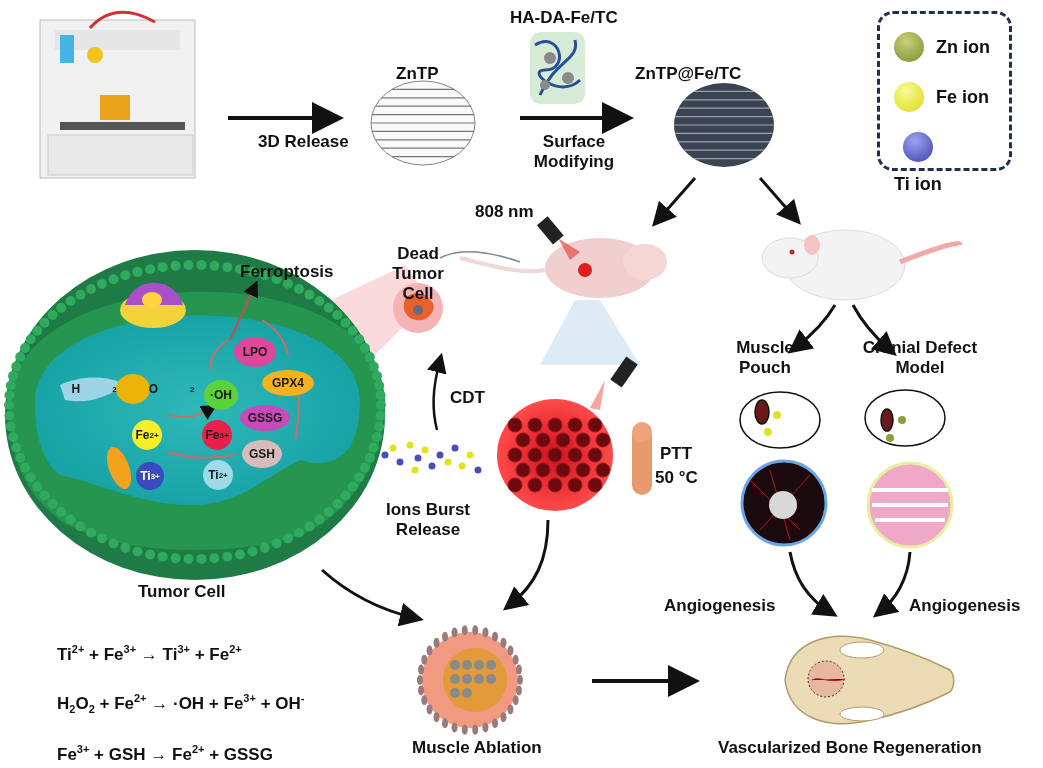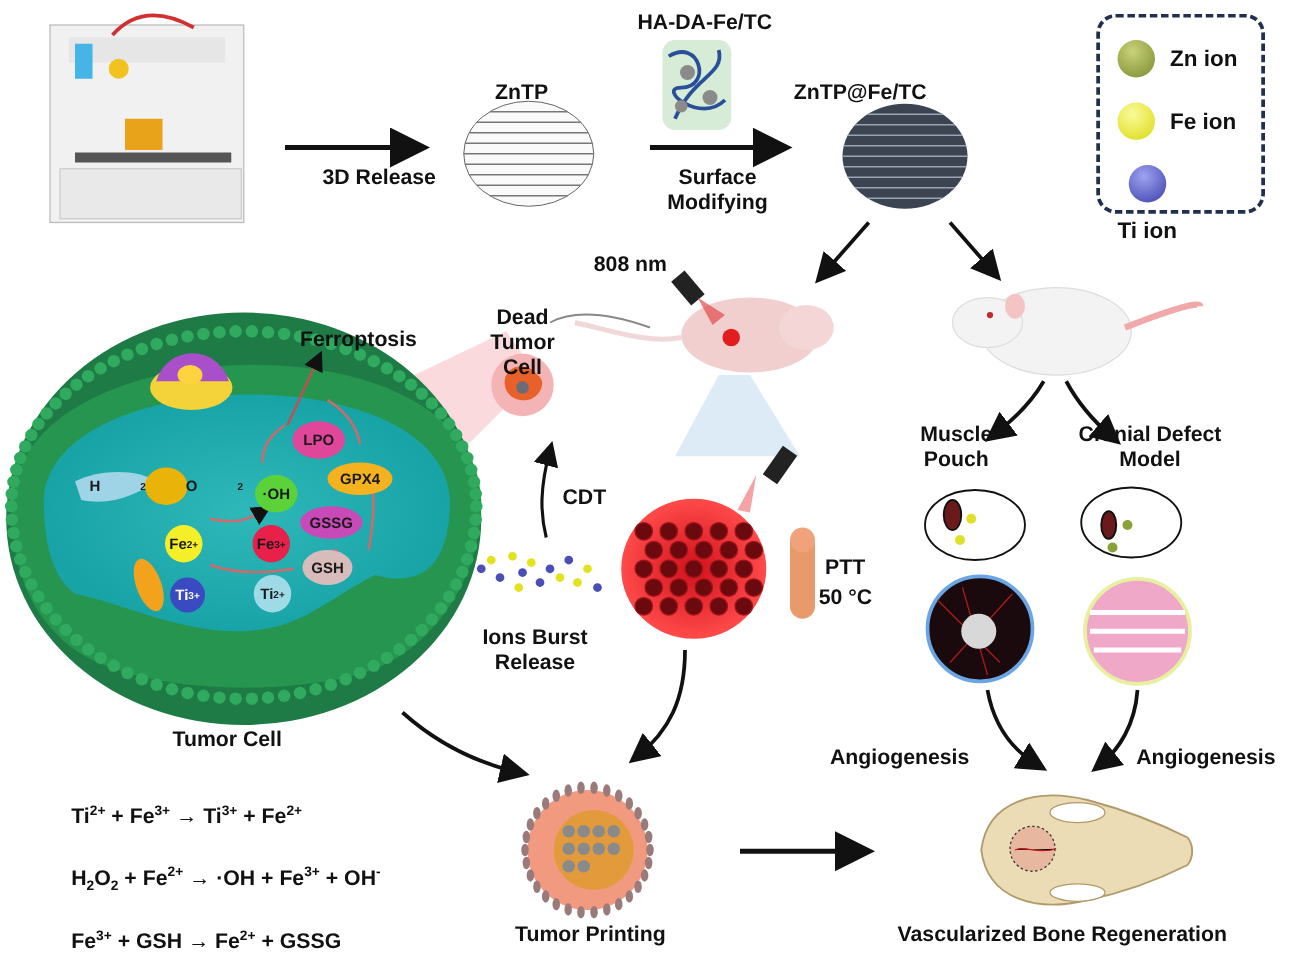--- a/index.html
+++ b/index.html
@@ -408,21 +408,21 @@
 </div>
 
 <div class="lbl" style="left:475px;top:202px;">808 nm</div>
 <div class="lbl" style="left:378px;top:244px;width:80px;white-space:normal;">Dead Tumor Cell</div>
 <div class="lbl" style="left:240px;top:262px;">Ferroptosis</div>
 <div class="lbl" style="left:450px;top:388px;">CDT</div>
 <div class="lbl" style="left:378px;top:500px;width:100px;white-space:normal;">Ions Burst Release</div>
 <div class="lbl" style="left:660px;top:444px;">PTT</div>
 <div class="lbl" style="left:655px;top:468px;">50 °C</div>
 <div class="lbl" style="left:138px;top:582px;">Tumor Cell</div>
-<div class="lbl" style="left:412px;top:738px;">Tumor Printing</div>
+<div class="lbl" style="left:412px;top:738px;">Muscle Ablation</div>
 
 <div class="mol" style="left:234px;top:337px;width:42px;height:30px;background:#e0469a;">LPO</div>
 <div class="mol" style="left:262px;top:370px;width:52px;height:26px;background:#f5b21f;">GPX4</div>
 <div class="mol" style="left:204px;top:380px;width:34px;height:30px;background:#5cd23a;">·OH</div>
 <div class="mol" style="left:116px;top:374px;width:34px;height:30px;background:#eab308;gap:32px;">H<sub>2</sub>O<sub>2</sub></div>
 <div class="mol" style="left:240px;top:405px;width:50px;height:26px;background:#c84ab8;">GSSG</div>
 <div class="mol" style="left:132px;top:420px;width:30px;height:30px;background:#f5ef2a;">Fe<sup>2+</sup></div>
 <div class="mol" style="left:202px;top:420px;width:30px;height:30px;background:#e8204a;">Fe<sup>3+</sup></div>
 <div class="mol" style="left:242px;top:440px;width:40px;height:28px;background:#d8bcbc;">GSH</div>
 <div class="mol" style="left:136px;top:462px;width:28px;height:28px;background:#3a4ac0;color:#fff;">Ti<sup>3+</sup></div>

